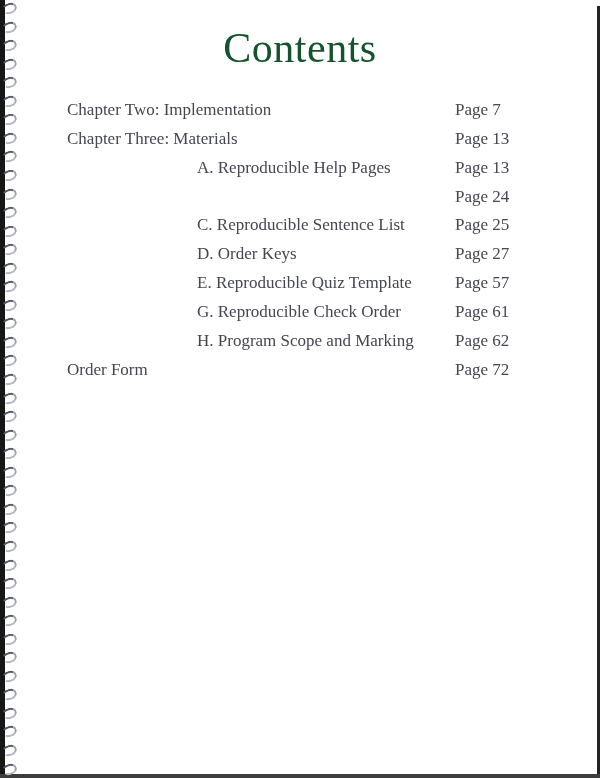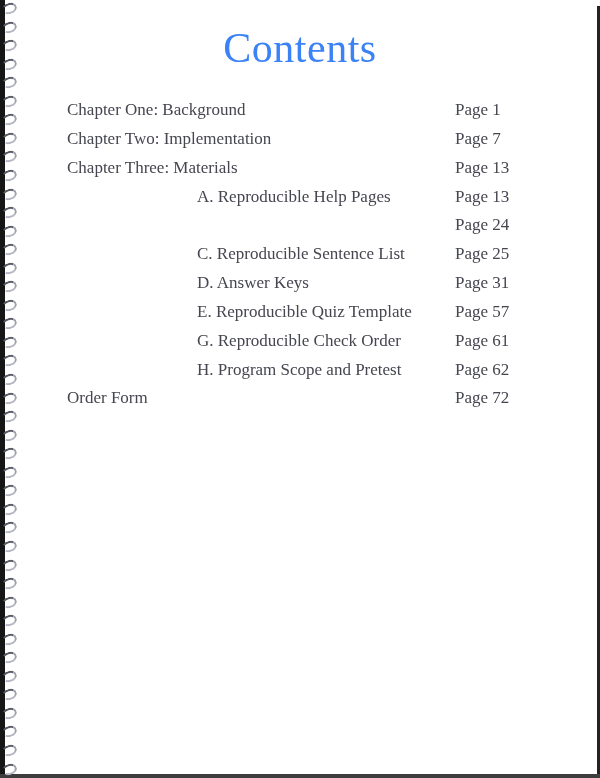--- a/index.html
+++ b/index.html
@@ -64,21 +64,21 @@
   .title {
     position: absolute;
     top: 24px;
     left: 0;
     width: 100%;
     margin: 0;
     text-align: center;
     font-size: 42px;
     font-weight: 400;
     letter-spacing: 0.5px;
-    color: #3b82f6;
+    color: #14532d;
   }
 
   
   .toc {
     position: absolute;
     top: 96px;
     left: 0;
     width: 100%;
   }
   .toc-row {
@@ -147,56 +147,52 @@
       <span class="coil" style="top: 707.9px;"></span>
       <span class="coil" style="top: 726.45px;"></span>
       <span class="coil" style="top: 745px;"></span>
       <span class="coil" style="top: 763.55px;"></span>
     </div>
 
   <h1 class="title">Contents</h1>
 
   <div class="toc" id="toc">
       <div class="toc-row level-0">
-    <span class="toc-label">Chapter One: Background</span>
-    <span class="toc-page">Page 1</span>
-  </div>
-      <div class="toc-row level-0">
     <span class="toc-label">Chapter Two: Implementation</span>
     <span class="toc-page">Page 7</span>
   </div>
       <div class="toc-row level-0">
     <span class="toc-label">Chapter Three: Materials</span>
     <span class="toc-page">Page 13</span>
   </div>
       <div class="toc-row level-1">
     <span class="toc-label">A. Reproducible Help Pages</span>
     <span class="toc-page">Page 13</span>
   </div>
       <div class="toc-row level-1">
     <span class="toc-page">Page 24</span>
   </div>
       <div class="toc-row level-1">
     <span class="toc-label">C. Reproducible Sentence List</span>
     <span class="toc-page">Page 25</span>
   </div>
       <div class="toc-row level-1">
-    <span class="toc-label">D. Answer Keys</span>
-    <span class="toc-page">Page 31</span>
+    <span class="toc-label">D. Order Keys</span>
+    <span class="toc-page">Page 27</span>
   </div>
       <div class="toc-row level-1">
     <span class="toc-label">E. Reproducible Quiz Template</span>
     <span class="toc-page">Page 57</span>
   </div>
       <div class="toc-row level-1">
     <span class="toc-label">G. Reproducible Check Order</span>
     <span class="toc-page">Page 61</span>
   </div>
       <div class="toc-row level-1">
-    <span class="toc-label">H. Program Scope and Pretest</span>
+    <span class="toc-label">H. Program Scope and Marking</span>
     <span class="toc-page">Page 62</span>
   </div>
       <div class="toc-row level-0">
     <span class="toc-label">Order Form</span>
     <span class="toc-page">Page 72</span>
   </div>
     </div>
 
   <div class="edge-right"></div>
   <div class="edge-bottom"></div>

